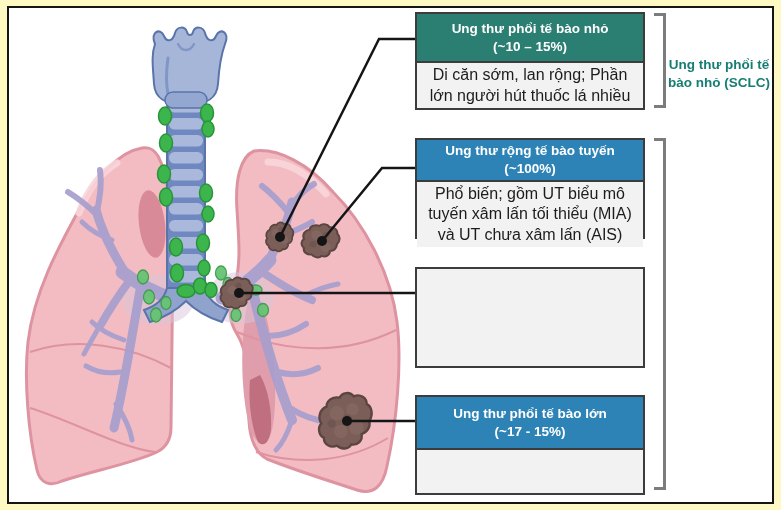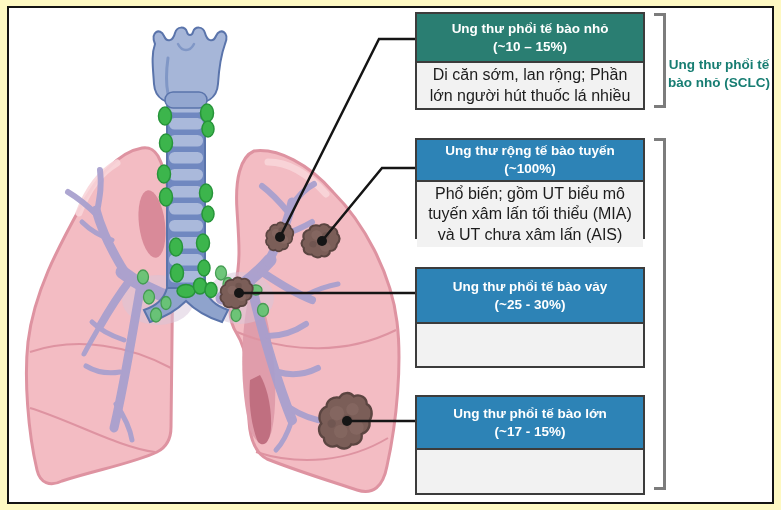--- a/index.html
+++ b/index.html
@@ -218,24 +218,20 @@
 
   <div class="card" style="top:138px;height:101px;">
     <div class="card-header hdr-blue" style="height:53px;">
       <div>Ung thư rộng tế bào tuyến</div>
       <div>(~100%)</div>
     </div>
     <div class="card-body">Phổ biến; gồm UT biểu mô tuyến xâm lấn tối thiểu (MIA) và UT chưa xâm lấn (AIS)</div>
   </div>
 
   <div class="card" style="top:267px;height:101px;">
-    <div class="card-header hdr-blue" style="height:55px;">
-      <div>Ung thư phổi tế bào vảy</div>
-      <div>(~25 - 30%)</div>
-    </div>
   </div>
 
   <div class="card" style="top:395px;height:100px;gap:20px;">
     <div class="card-header hdr-blue" style="height:53px;">
       <div>Ung thư phổi tế bào lớn</div>
       <div>(~17 - 15%)</div>
     </div>
   </div>
 
   <div class="bracket bracket-1"></div>

